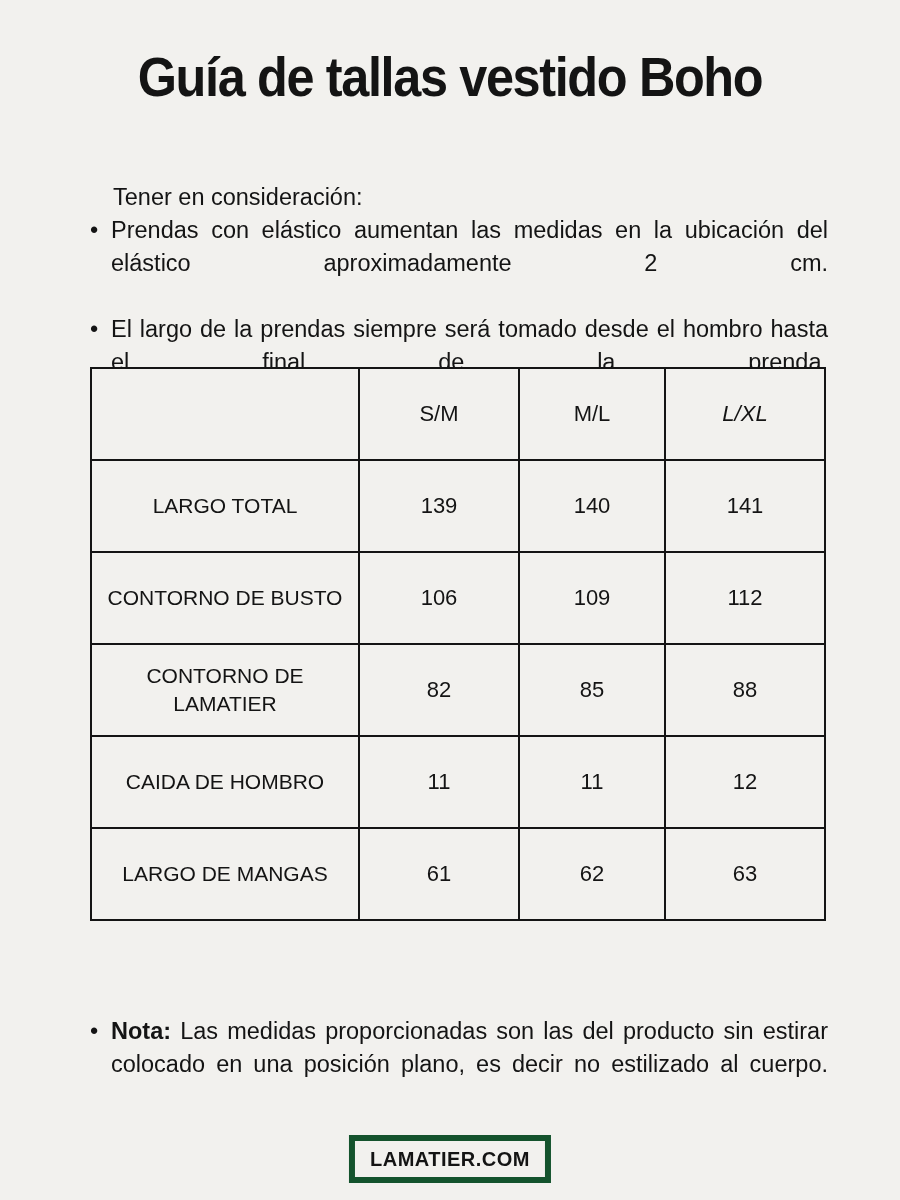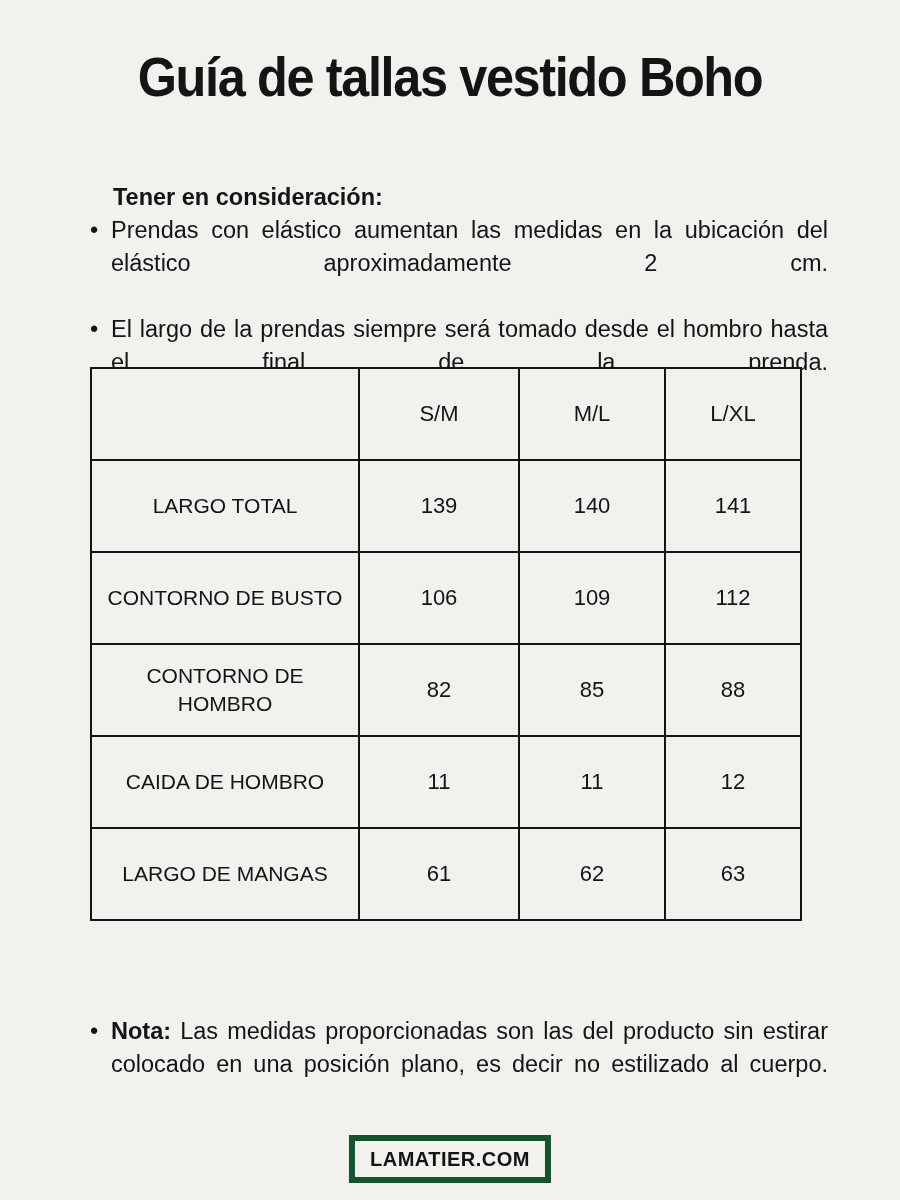--- a/index.html
+++ b/index.html
@@ -38,21 +38,21 @@
   .intro {
     position: absolute;
     left: 90px;
     top: 181px;
     width: 738px;
     font-size: 23.5px;
     line-height: 33px;
   }
   .intro-heading {
     margin: 0 0 0 23px;
-    font-weight: 700;
+    font-weight: 400;
   }
   .bullet-item {
     display: flex;
     align-items: flex-start;
   }
   .bullet-marker {
     flex: 0 0 21px;
     width: 21px;
     font-size: 23.5px;
     line-height: 33px;
@@ -82,21 +82,21 @@
     height: 92px;
     text-align: center;
     vertical-align: middle;
     font-size: 21px;
     padding: 8px 10px;
     background: #f2f1ee;
   }
   .size-table .col-label { width: 268px; }
   .size-table .col-sm { width: 160px; }
   .size-table .col-ml { width: 146px; }
-  .size-table .col-lxl { width: 136px; }
+  .size-table .col-lxl { width: 160px; font-style: italic; }
   .size-table td.hdr { font-weight: 500; font-size: 22px; }
   .size-table td.row-label { font-weight: 500; line-height: 28px; margin-top: 16px; }
   .size-table td.val { font-weight: 400; font-size: 22px; }
 
   
   .note {
     position: absolute;
     left: 90px;
     top: 1015px;
     width: 738px;
@@ -153,21 +153,21 @@
         <td class="val">140</td>
         <td class="val">141</td>
       </tr>
       <tr>
         <td class="row-label">CONTORNO DE BUSTO</td>
         <td class="val">106</td>
         <td class="val">109</td>
         <td class="val">112</td>
       </tr>
       <tr>
-        <td class="row-label">CONTORNO DE HOMBRO</td>
+        <td class="row-label">CONTORNO DE LAMATIER</td>
         <td class="val">82</td>
         <td class="val">85</td>
         <td class="val">88</td>
       </tr>
       <tr>
         <td class="row-label">CAIDA DE HOMBRO</td>
         <td class="val">11</td>
         <td class="val">11</td>
         <td class="val">12</td>
       </tr>

